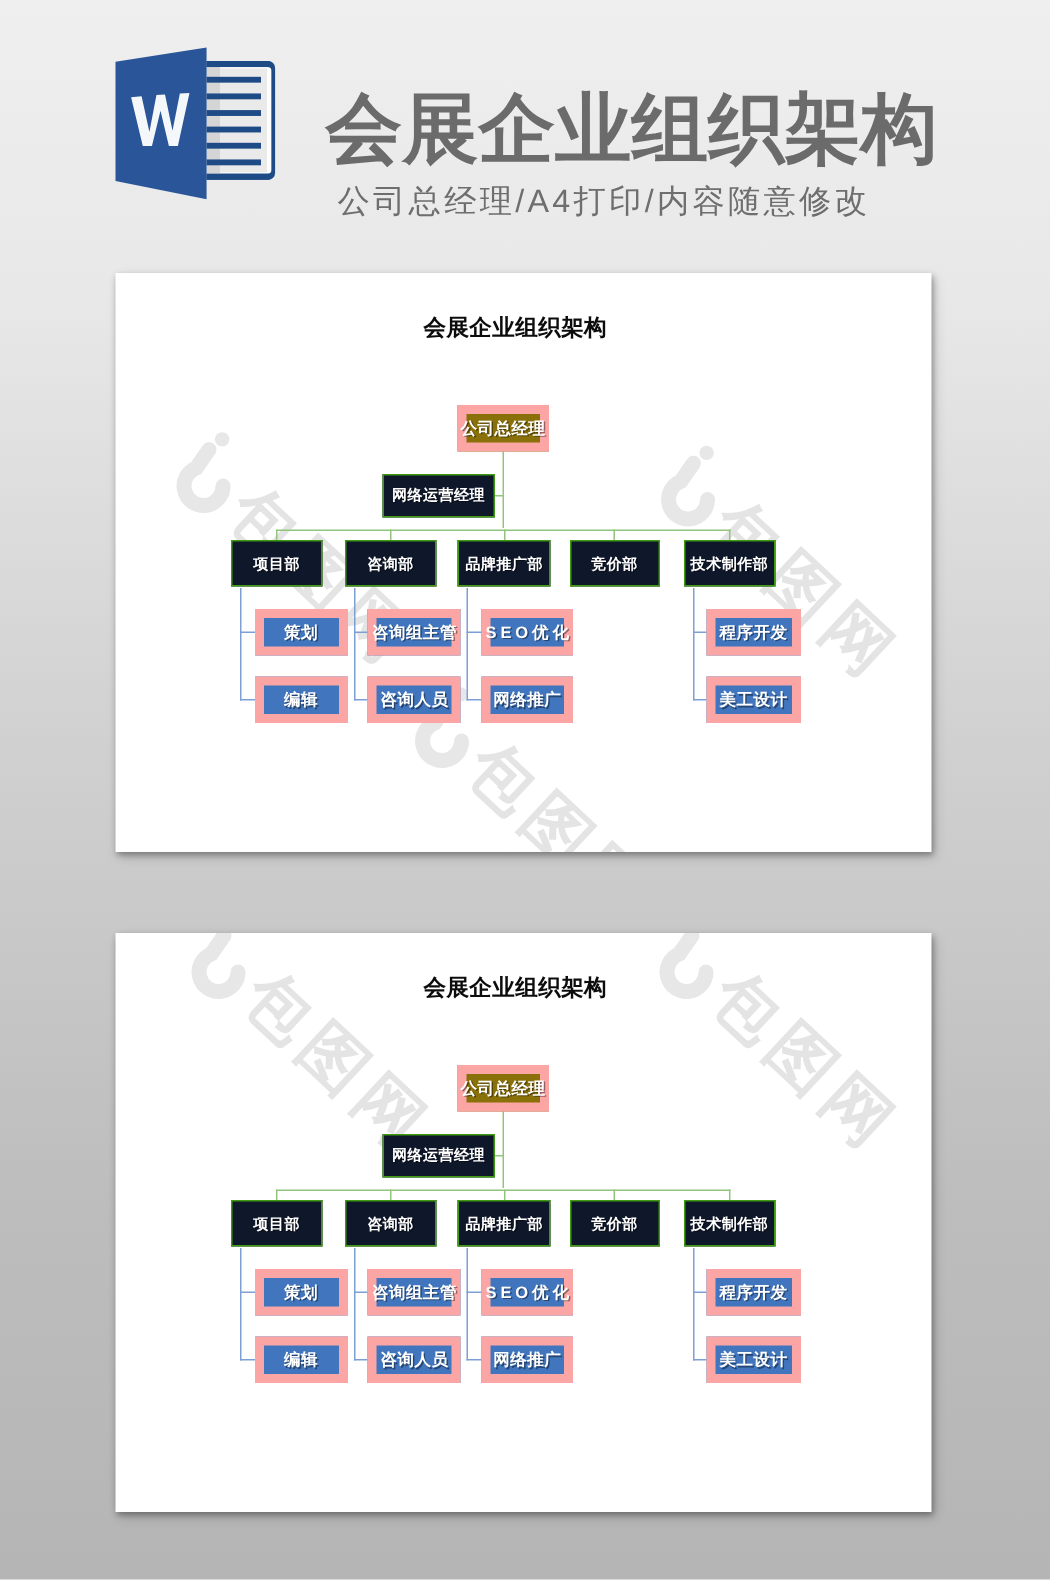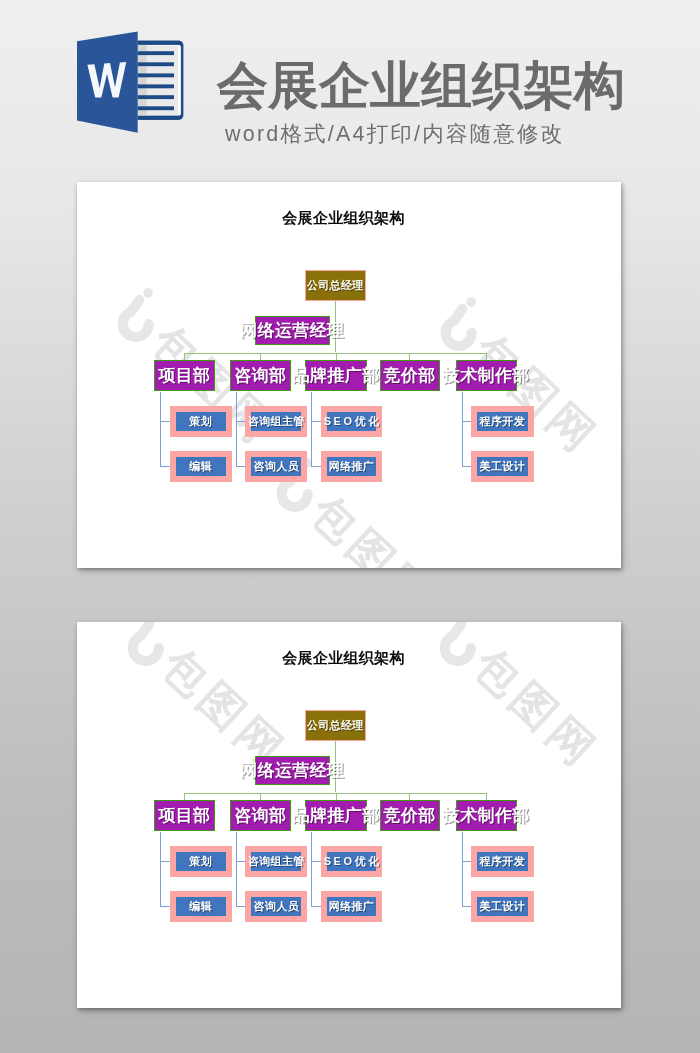--- a/index.html
+++ b/index.html
@@ -21,22 +21,22 @@
   #card2{top:622px;}
 
   .ctitle{position:absolute;left:0;top:26.5px;width:533px;text-align:center;font-size:15px;font-weight:bold;color:#0c0c0c;letter-spacing:0.3px;}
   .wmlayer{position:absolute;left:0;top:0;width:544px;height:386px;}
 
   .chart{position:absolute;left:0;top:0;width:544px;height:386px;}
 
   .node{position:absolute;box-sizing:border-box;display:flex;align-items:center;justify-content:center;
         color:#fff;white-space:nowrap;font-weight:bold;}
   .node span{display:block;text-shadow:1px 1px 0.4px rgba(0,0,0,.42);}
-  .lvl-root{background:#8a7009;border:1px solid #fca5a5;font-size:11px;letter-spacing:0.35px;}
-  .lvl-level1{background:#a21caf;border:1px solid #3f9a12;font-size:17px;letter-spacing:0.35px;}
+  .lvl-root{background:#8a7009;border:6px solid #fca5a5;font-size:11px;letter-spacing:0.35px;}
+  .lvl-level1{background:#0f172a;border:1px solid #3f9a12;font-size:10px;letter-spacing:0.35px;}
   .lvl-level2{background:#4176bf;border:6px solid #fca5a5;font-size:11px;letter-spacing:0.35px;}
 
   .ln{position:absolute;}
 
   .wmunit{position:absolute;width:0;height:0;}
   .wmlogo{position:absolute;left:-27.7px;top:-32px;width:60px;height:60px;overflow:visible;}
   .wmtext{position:absolute;left:38px;top:-6.5px;transform-origin:0 0;transform:rotate(43deg);
           font-size:44px;font-weight:bold;color:#e7e7e7;white-space:nowrap;letter-spacing:6.3px;line-height:44px;}
 </style>
 </head>
@@ -61,21 +61,21 @@
           <rect x="137.7" y="95.2" width="36.3" height="3.9"></rect>
           <rect x="137.7" y="106.3" width="36.3" height="3.9"></rect>
         </g>
       </g>
 
       <polygon points="77,41.2 137.7,31.6 137.7,132.8 77,120.6" fill="#2a5699"></polygon>
 
       <polygon points="87.4,64.8 94.4,64.2 99.6,88.0 104.3,63.4 110.0,63.0 115.0,87.2 119.9,62.4 126.3,62.0 118.6,97.4 112.6,97.4 107.0,73.8 101.3,97.4 95.2,97.4" fill="#f5f8fb"></polygon>
     </svg>
     <div class="htitle">会展企业组织架构</div>
-    <div class="hsub">word格式/A4打印/内容随意修改</div>
+    <div class="hsub">公司总经理/A4打印/内容随意修改</div>
   </div>
 
   <div class="card" id="card1">
     <div class="wmlayer">
         <div class="wmunit" style="left: 59px; top: 142px;">
           <svg class="wmlogo" viewBox="0 0 60 60">
             <g fill="none" stroke="#e7e7e7" stroke-width="10" stroke-linecap="round">
               <path d="M 40.7 32 A 13 13 0 1 1 22.9 19.92 L 31.3 7.8"></path>
             </g>
             <circle cx="40.1" cy="0.9" r="4.8" fill="#e7e7e7"></circle>

